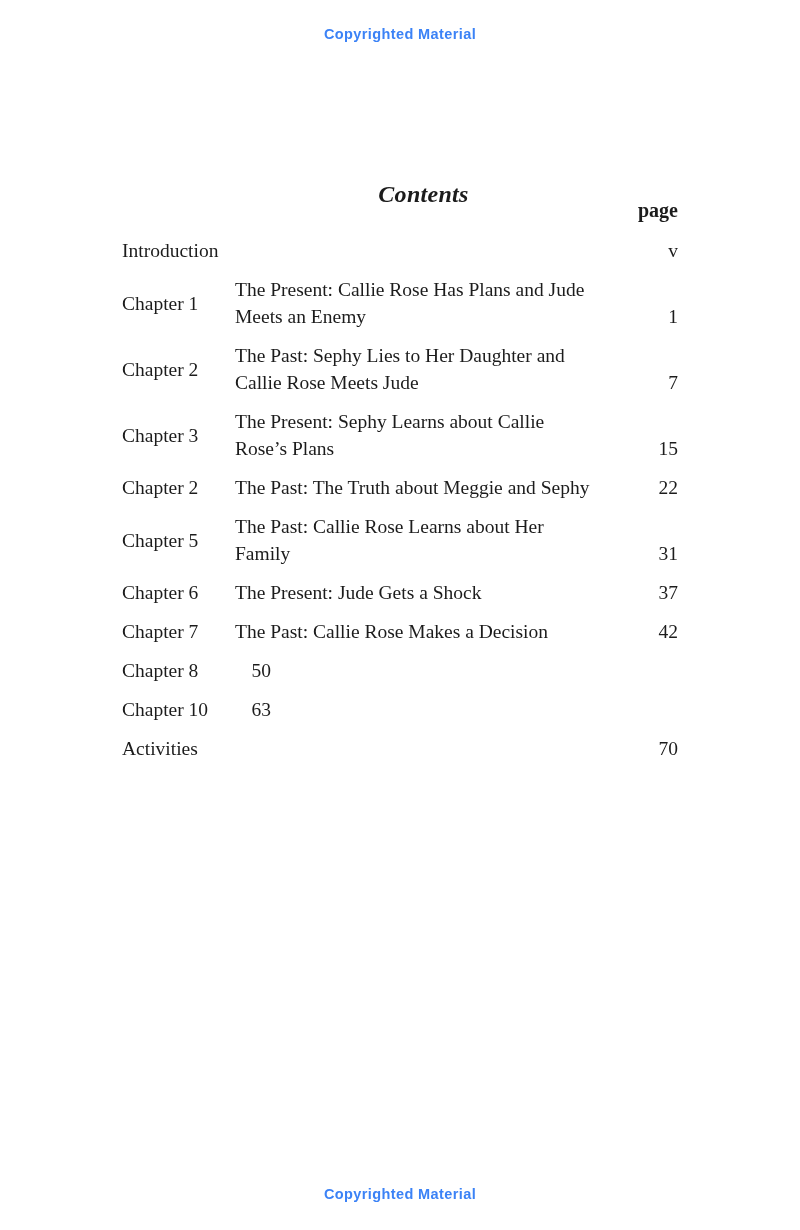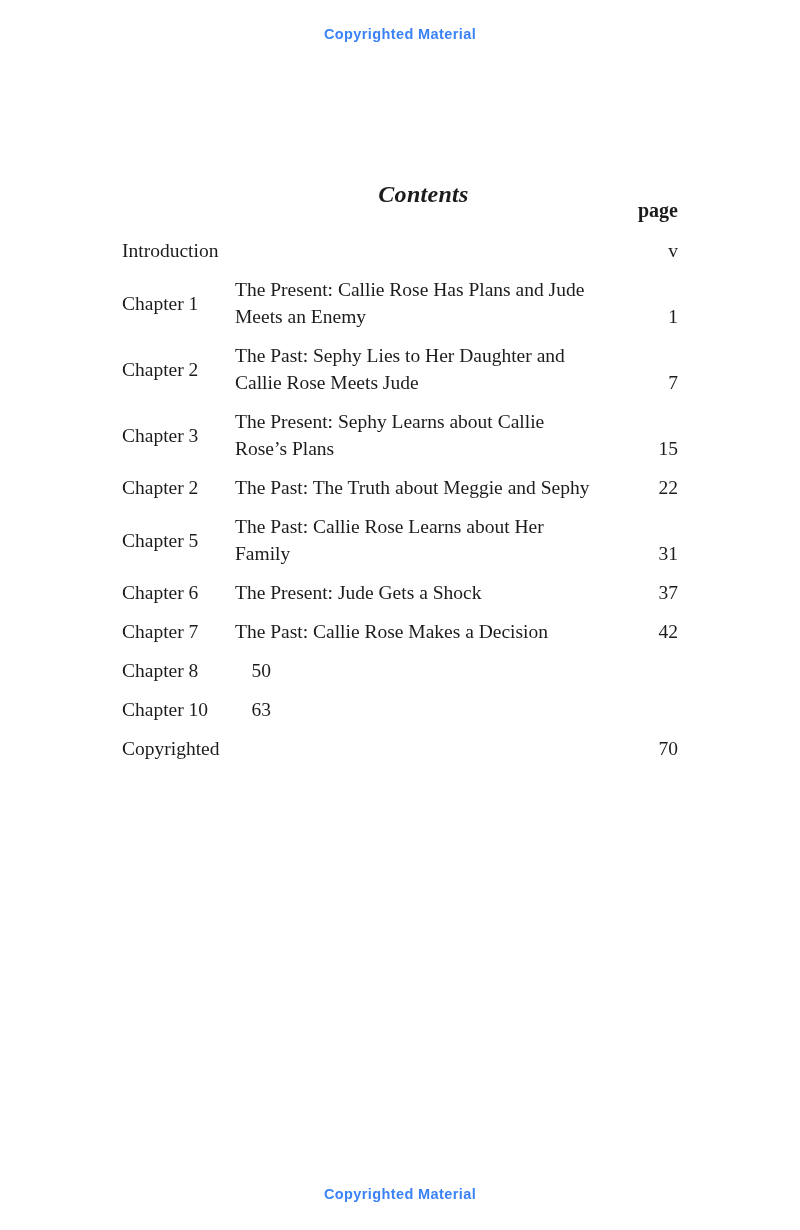--- a/index.html
+++ b/index.html
@@ -144,20 +144,20 @@
     <span class="col-page">50</span>
   </div>
 
 
   <div class="toc-row">
     <span class="col-label">Chapter 10</span>
     <span class="col-page">63</span>
   </div>
 
   <div class="toc-row">
-    <span class="col-label">Copyrighted</span>
+    <span class="col-label">Activities</span>
     <span class="col-title"></span>
     <span class="col-page">70</span>
   </div>
 
 </div>
 
 <div class="copyright copyright-bottom">Copyrighted Material</div>
 
 </body></html>

